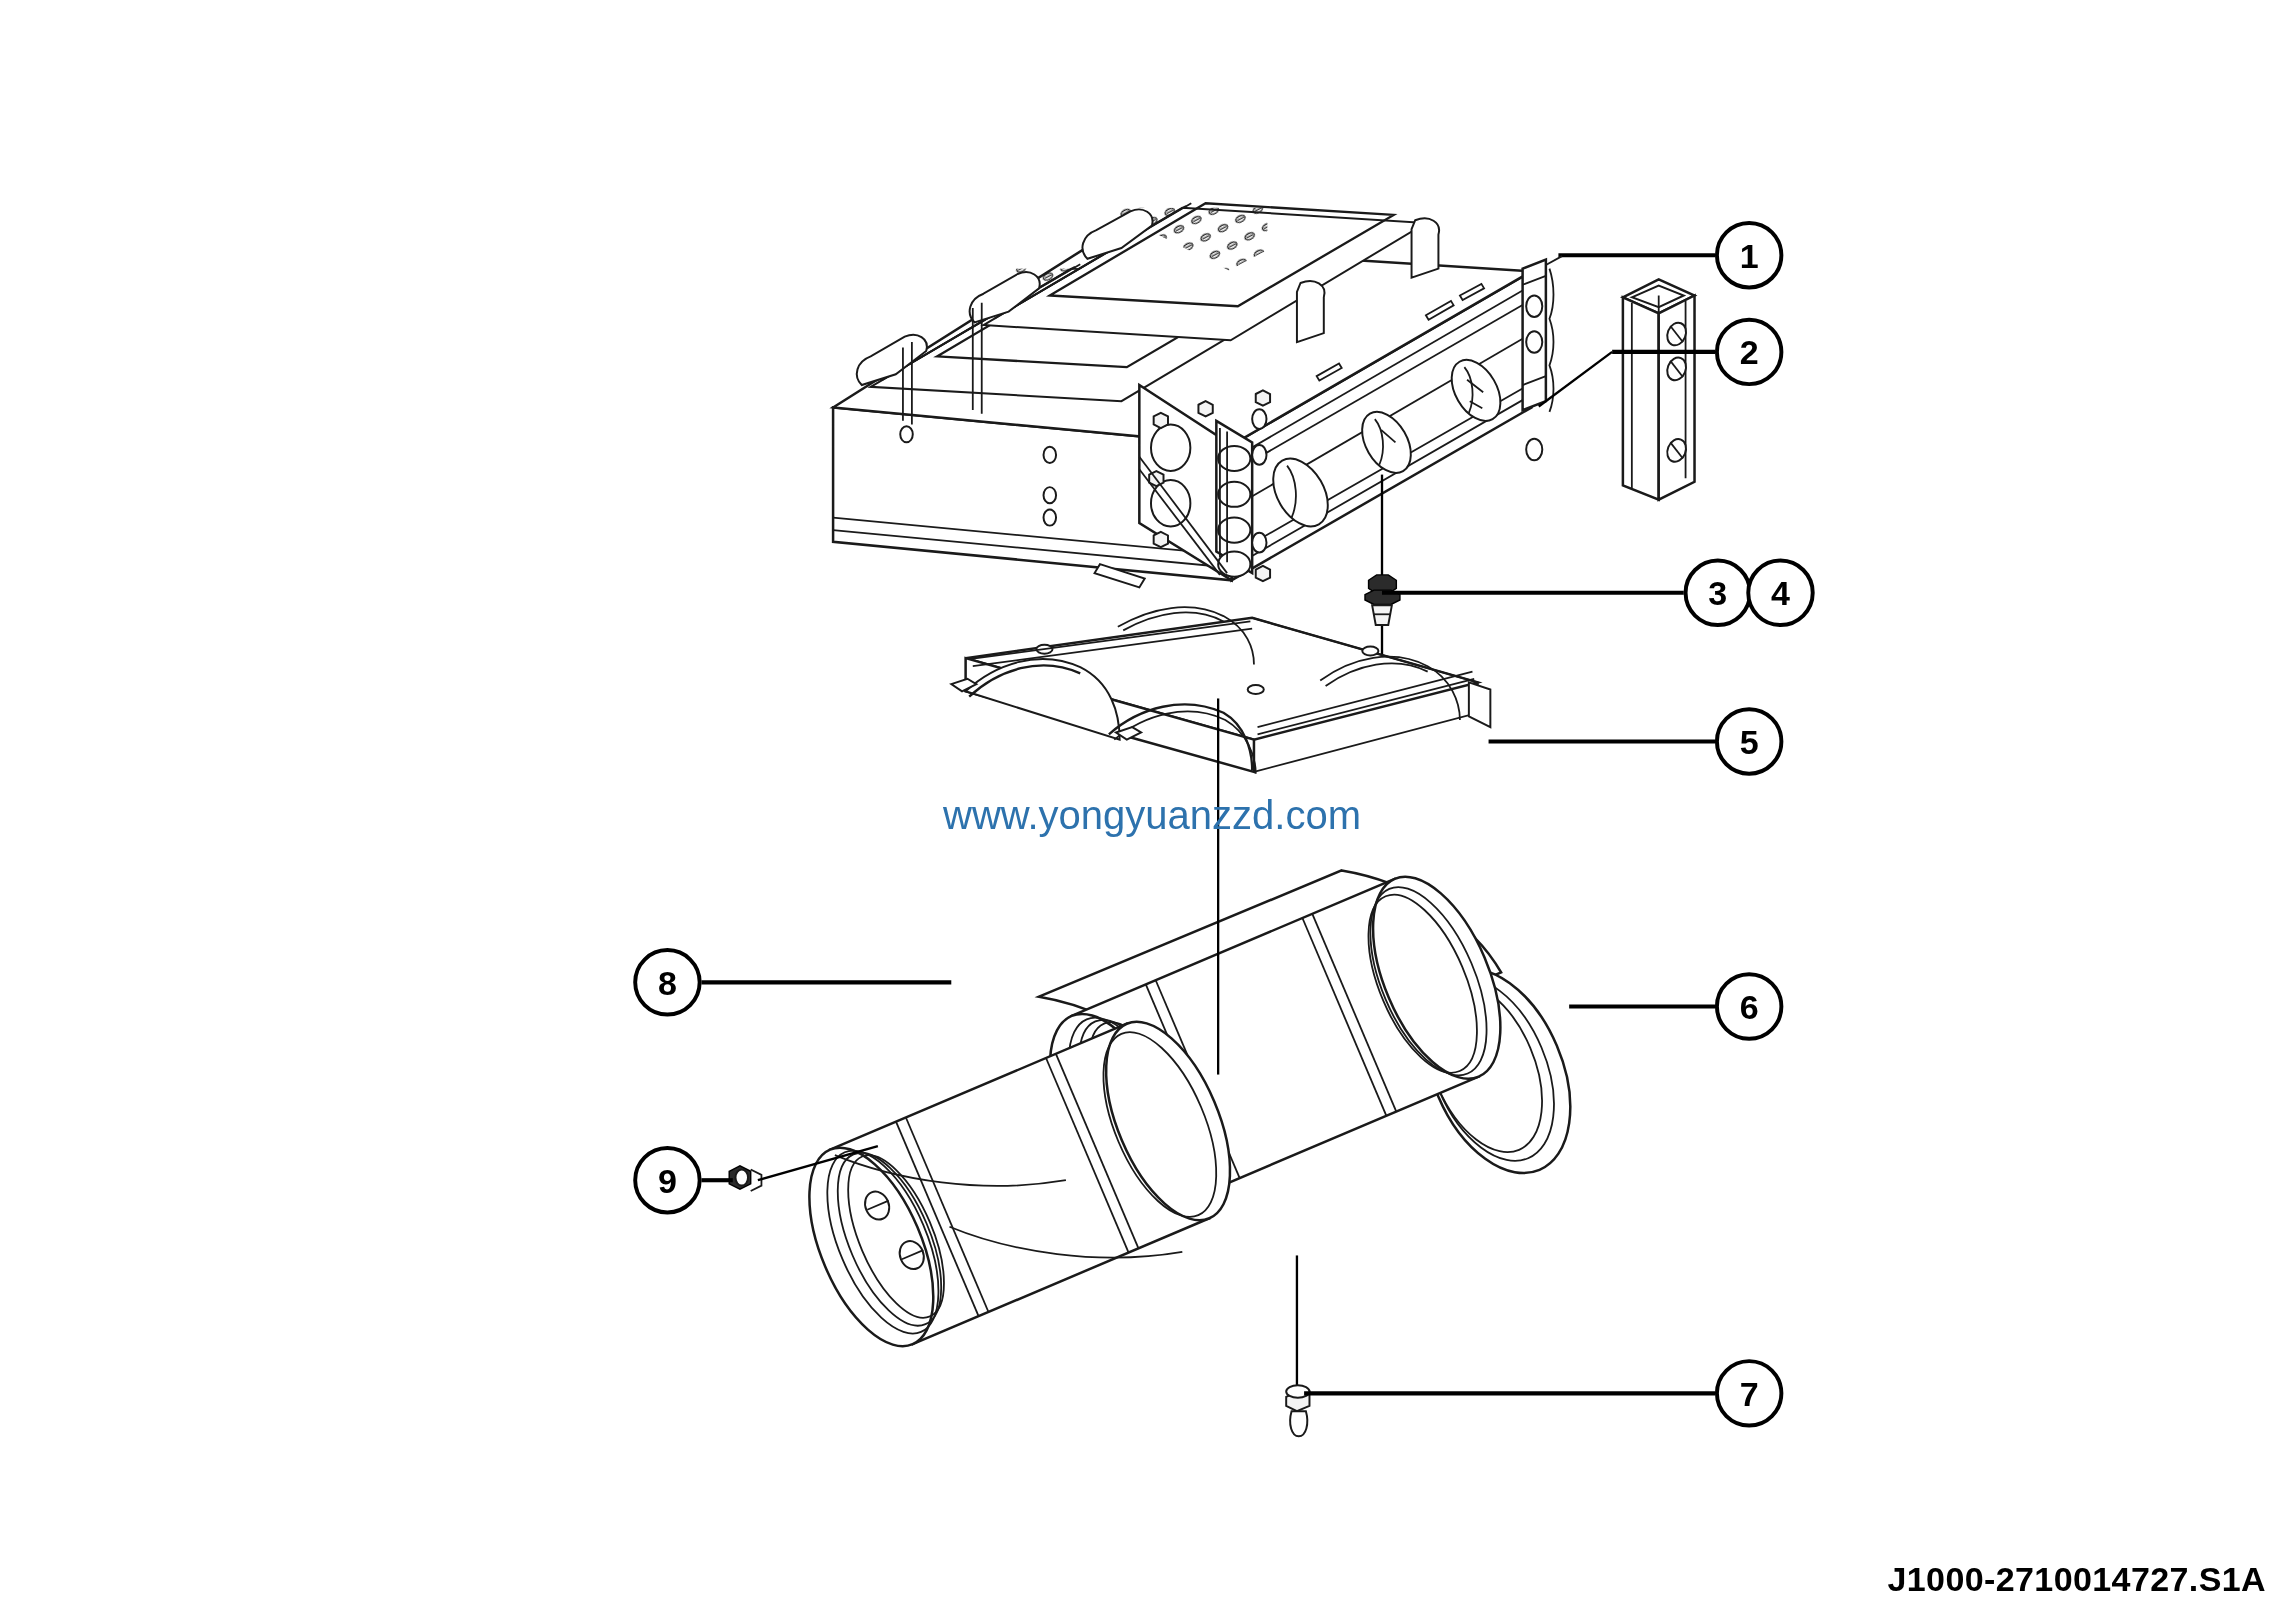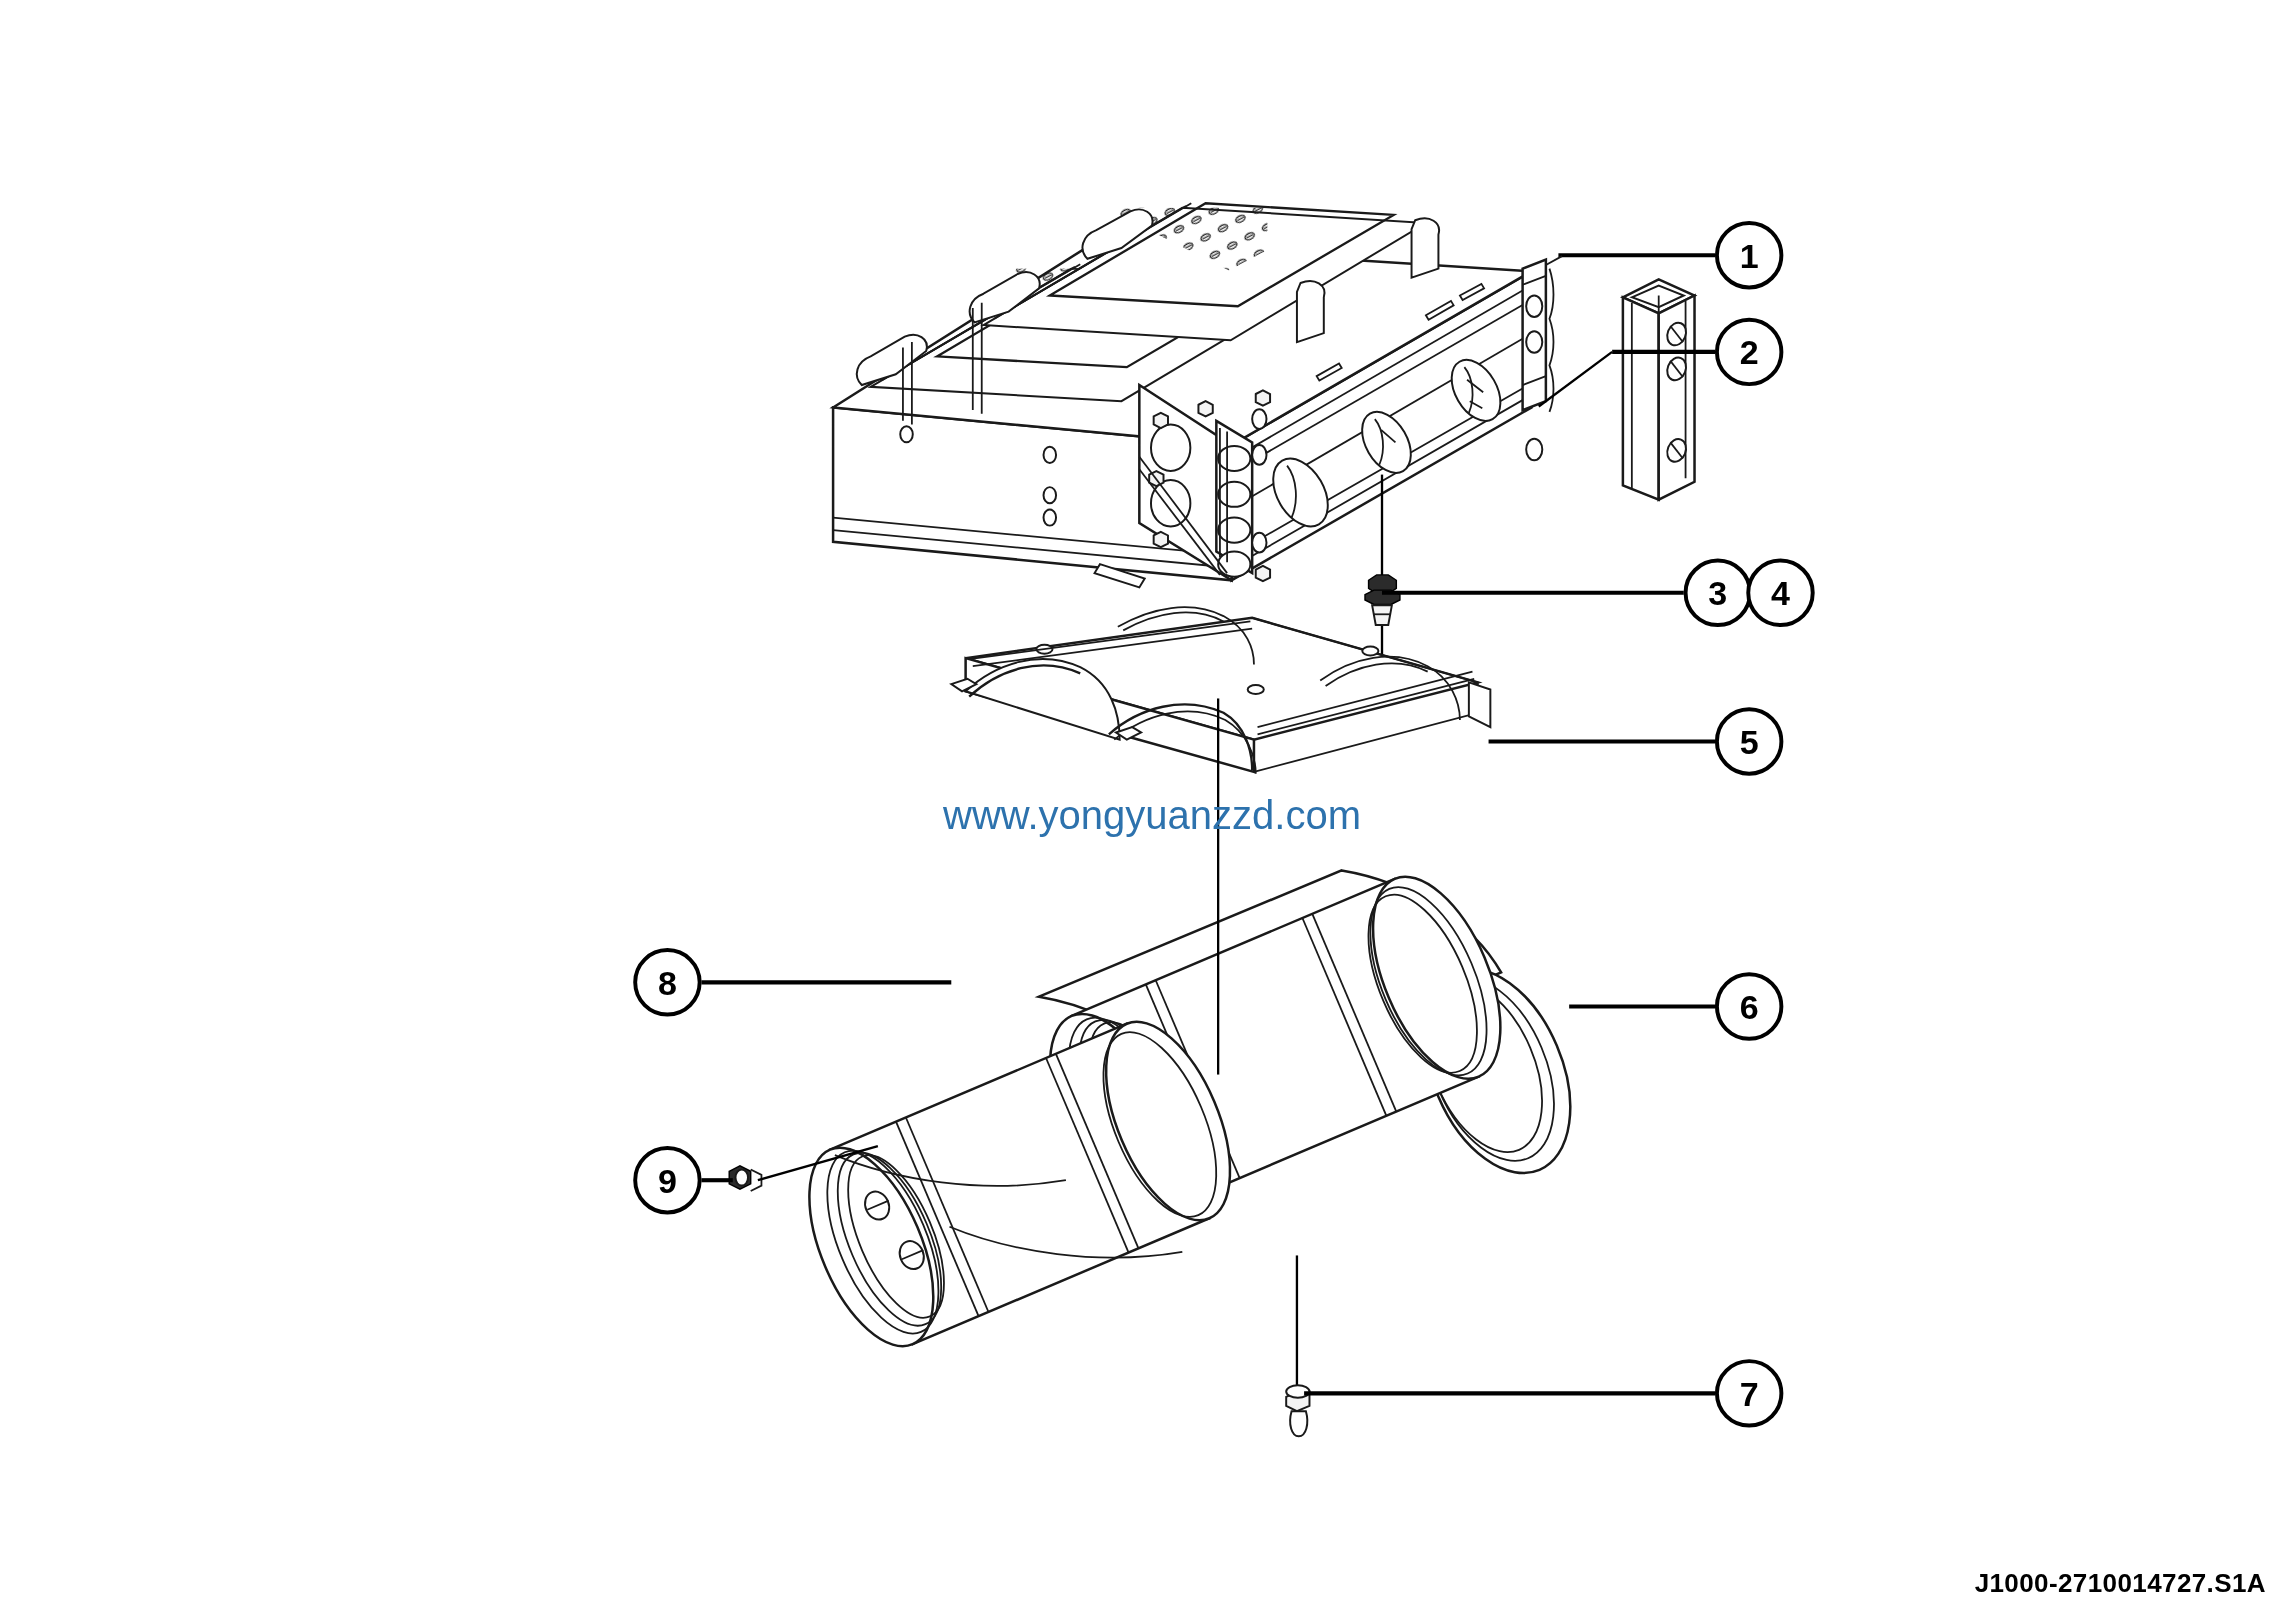--- a/index.html
+++ b/index.html
@@ -55,21 +55,21 @@
     white-space: nowrap;
     color: #ffffff;
     -webkit-text-stroke: 2.2px #3b3b3b;
     paint-order: stroke fill;
   }
   .drawing-number {
     position: absolute;
     right: 27px;
     bottom: 19.7px;
     font-family: "Liberation Sans", sans-serif;
-    font-size: 26px;
+    font-size: 34px;
     font-weight: 700;
     color: #000000;
     letter-spacing: 0.4px;
     white-space: nowrap;
   }
   .callout-num {
     font-family: "Liberation Sans", sans-serif;
     font-size: 38px;
     font-weight: 700;
     fill: #000000;

